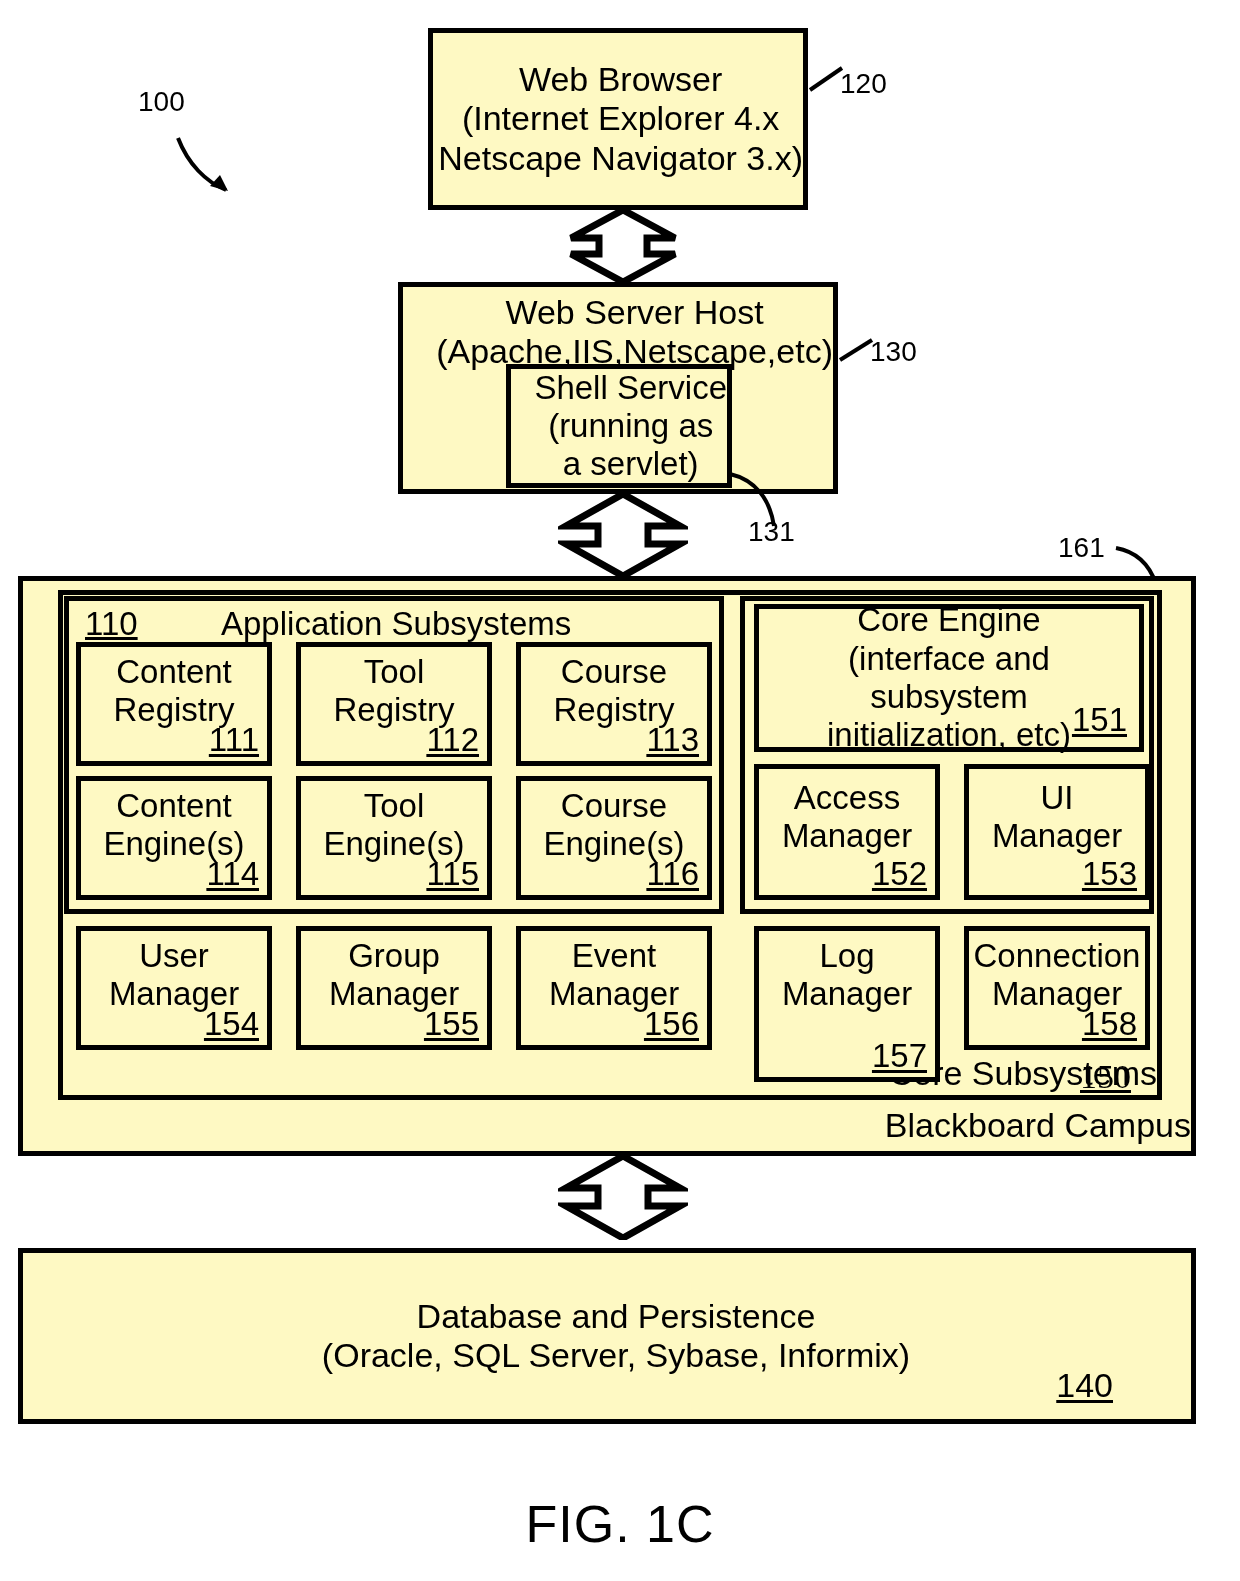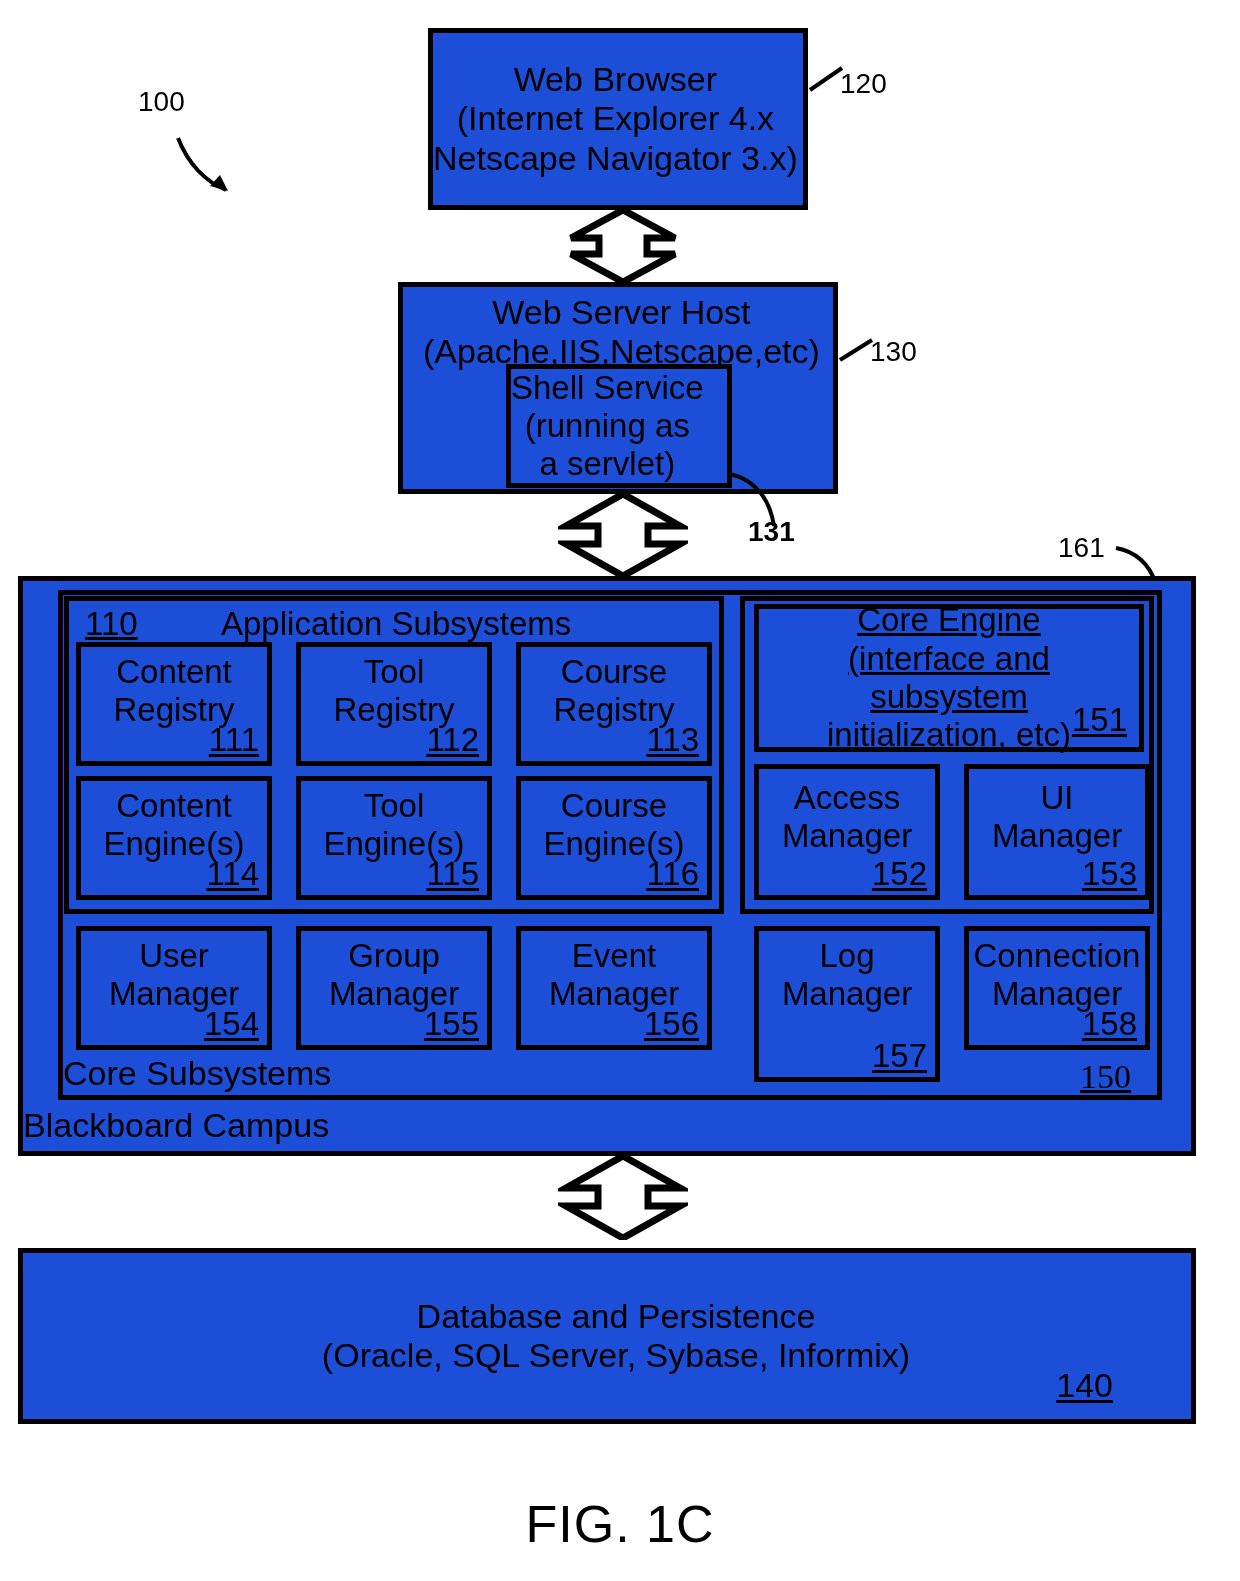--- a/index.html
+++ b/index.html
@@ -8,24 +8,24 @@
     font-family:"Liberation Sans","DejaVu Sans",sans-serif;
     color:#000;
   }
   .stage{position:absolute;left:0;top:0;width:1240px;height:1581px;}
 
   
   .box{
     position:absolute;
     box-sizing:border-box;
     border:4px solid #000;
-    background:#1d4ed8;
+    background:#fef9c3;
     display:flex;
     flex-direction:column;
-    align-items:flex-start;
+    align-items:flex-end;
     justify-content:flex-start;
   }
   .box.thick{border-width:5px;}
 
   .lines{
     text-align:center;
     line-height:1.16;
     white-space:pre-line;
   }
 
@@ -110,21 +110,21 @@
   <div class="box thick" style="left:506px;top:364px;width:226px;height:124px;justify-content:center;">
     <div class="lines t33">Shell Service
 (running as
 a servlet)</div>
   </div>
   <div class="leader" style="left:728px;top:470px;width:70px;height:62px;">
     <svg width="70" height="62" viewBox="0 0 70 62">
       <path d="M2,4 C28,10 42,30 46,56" fill="none" stroke="#000" stroke-width="4"></path>
     </svg>
   </div>
-  <div class="plainref t36" style="left:748px;top:516px;font-weight:bold;">131</div>
+  <div class="plainref t36" style="left:748px;top:516px;">131</div>
 
   <div class="dblarrow" style="left:558px;top:492px;width:130px;height:86px;">
     <svg width="130" height="86" viewBox="0 0 130 86">
       <path d="M65,2 L122,34 L90,34 L90,52 L122,52 L65,84 L8,52 L40,52 L40,34 L8,34 Z" fill="#fff" stroke="#000" stroke-width="7" stroke-linejoin="miter"></path>
     </svg>
   </div>
 
   <div class="plainref t36" style="left:1058px;top:532px;">161</div>
   <div class="leader" style="left:1112px;top:540px;width:80px;height:48px;">
     <svg width="80" height="48" viewBox="0 0 80 48">
@@ -188,21 +188,21 @@
     <div class="boxrel">
       <div class="lines t33" style="position:absolute;left:0;right:0;top:6px;">Course
 Engine(s)</div>
       <div class="numcorner t33">116</div>
     </div>
   </div>
 
   <div class="box thick" style="left:740px;top:596px;width:414px;height:318px;"></div>
 
   <div class="box thick" style="left:754px;top:604px;width:390px;height:148px;justify-content:center;">
-    <div class="boxrel" style="display:flex;align-items:center;justify-content:center;text-decoration:underline;">
+    <div class="boxrel" style="display:flex;align-items:center;justify-content:center;">
       <div class="lines t33" style="width:100%;padding-right:0;">Core Engine
 (interface and
 subsystem
 initialization, etc)</div>
       <div class="plainref t33" style="right:12px;bottom:8px;text-decoration:underline;text-underline-offset:3px;">151</div>
     </div>
   </div>
 
   <div class="box thick" style="left:754px;top:764px;width:186px;height:136px;justify-content:center;">
     <div class="boxrel">

